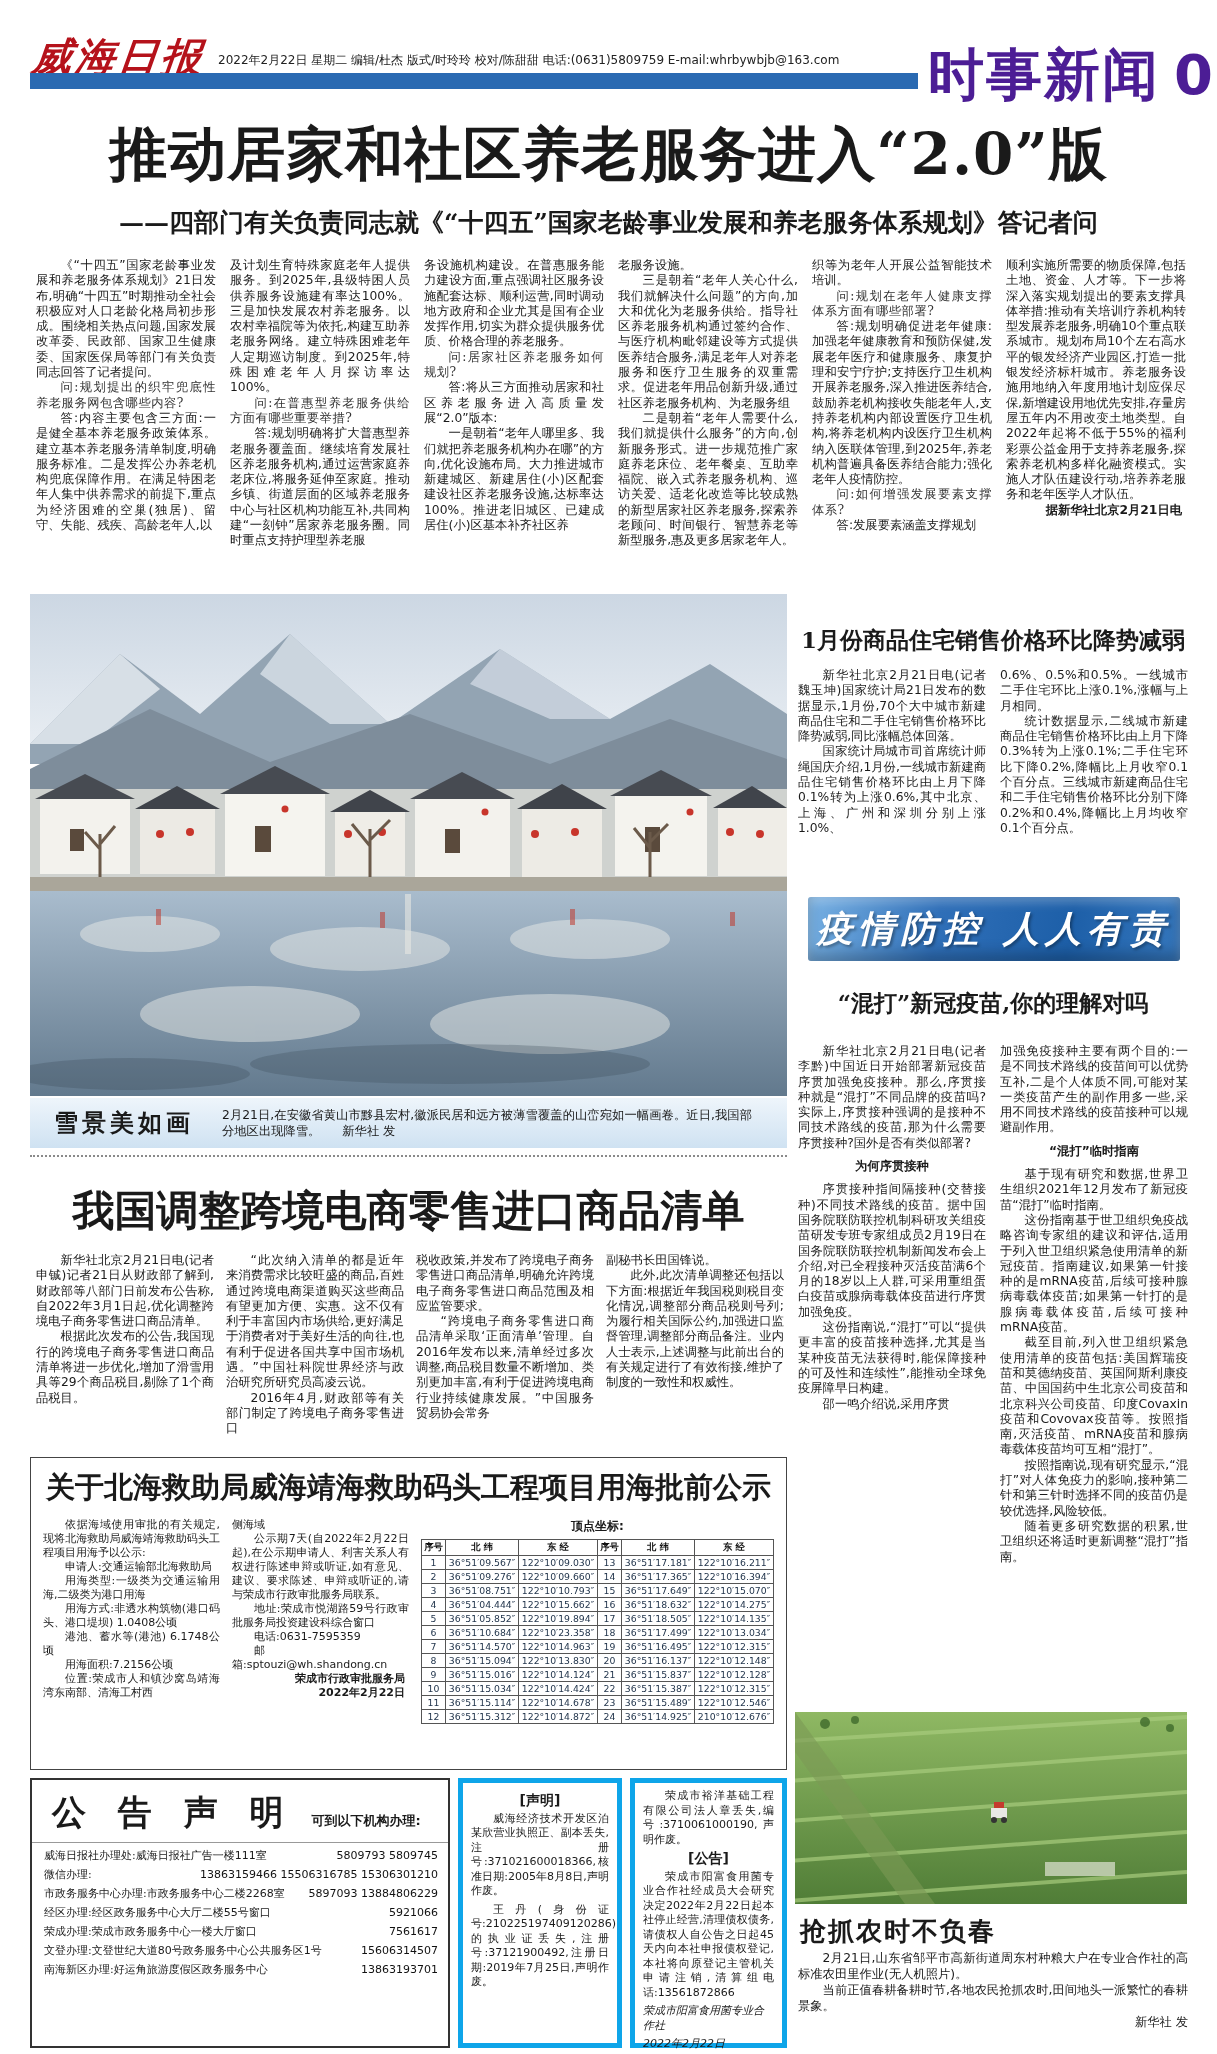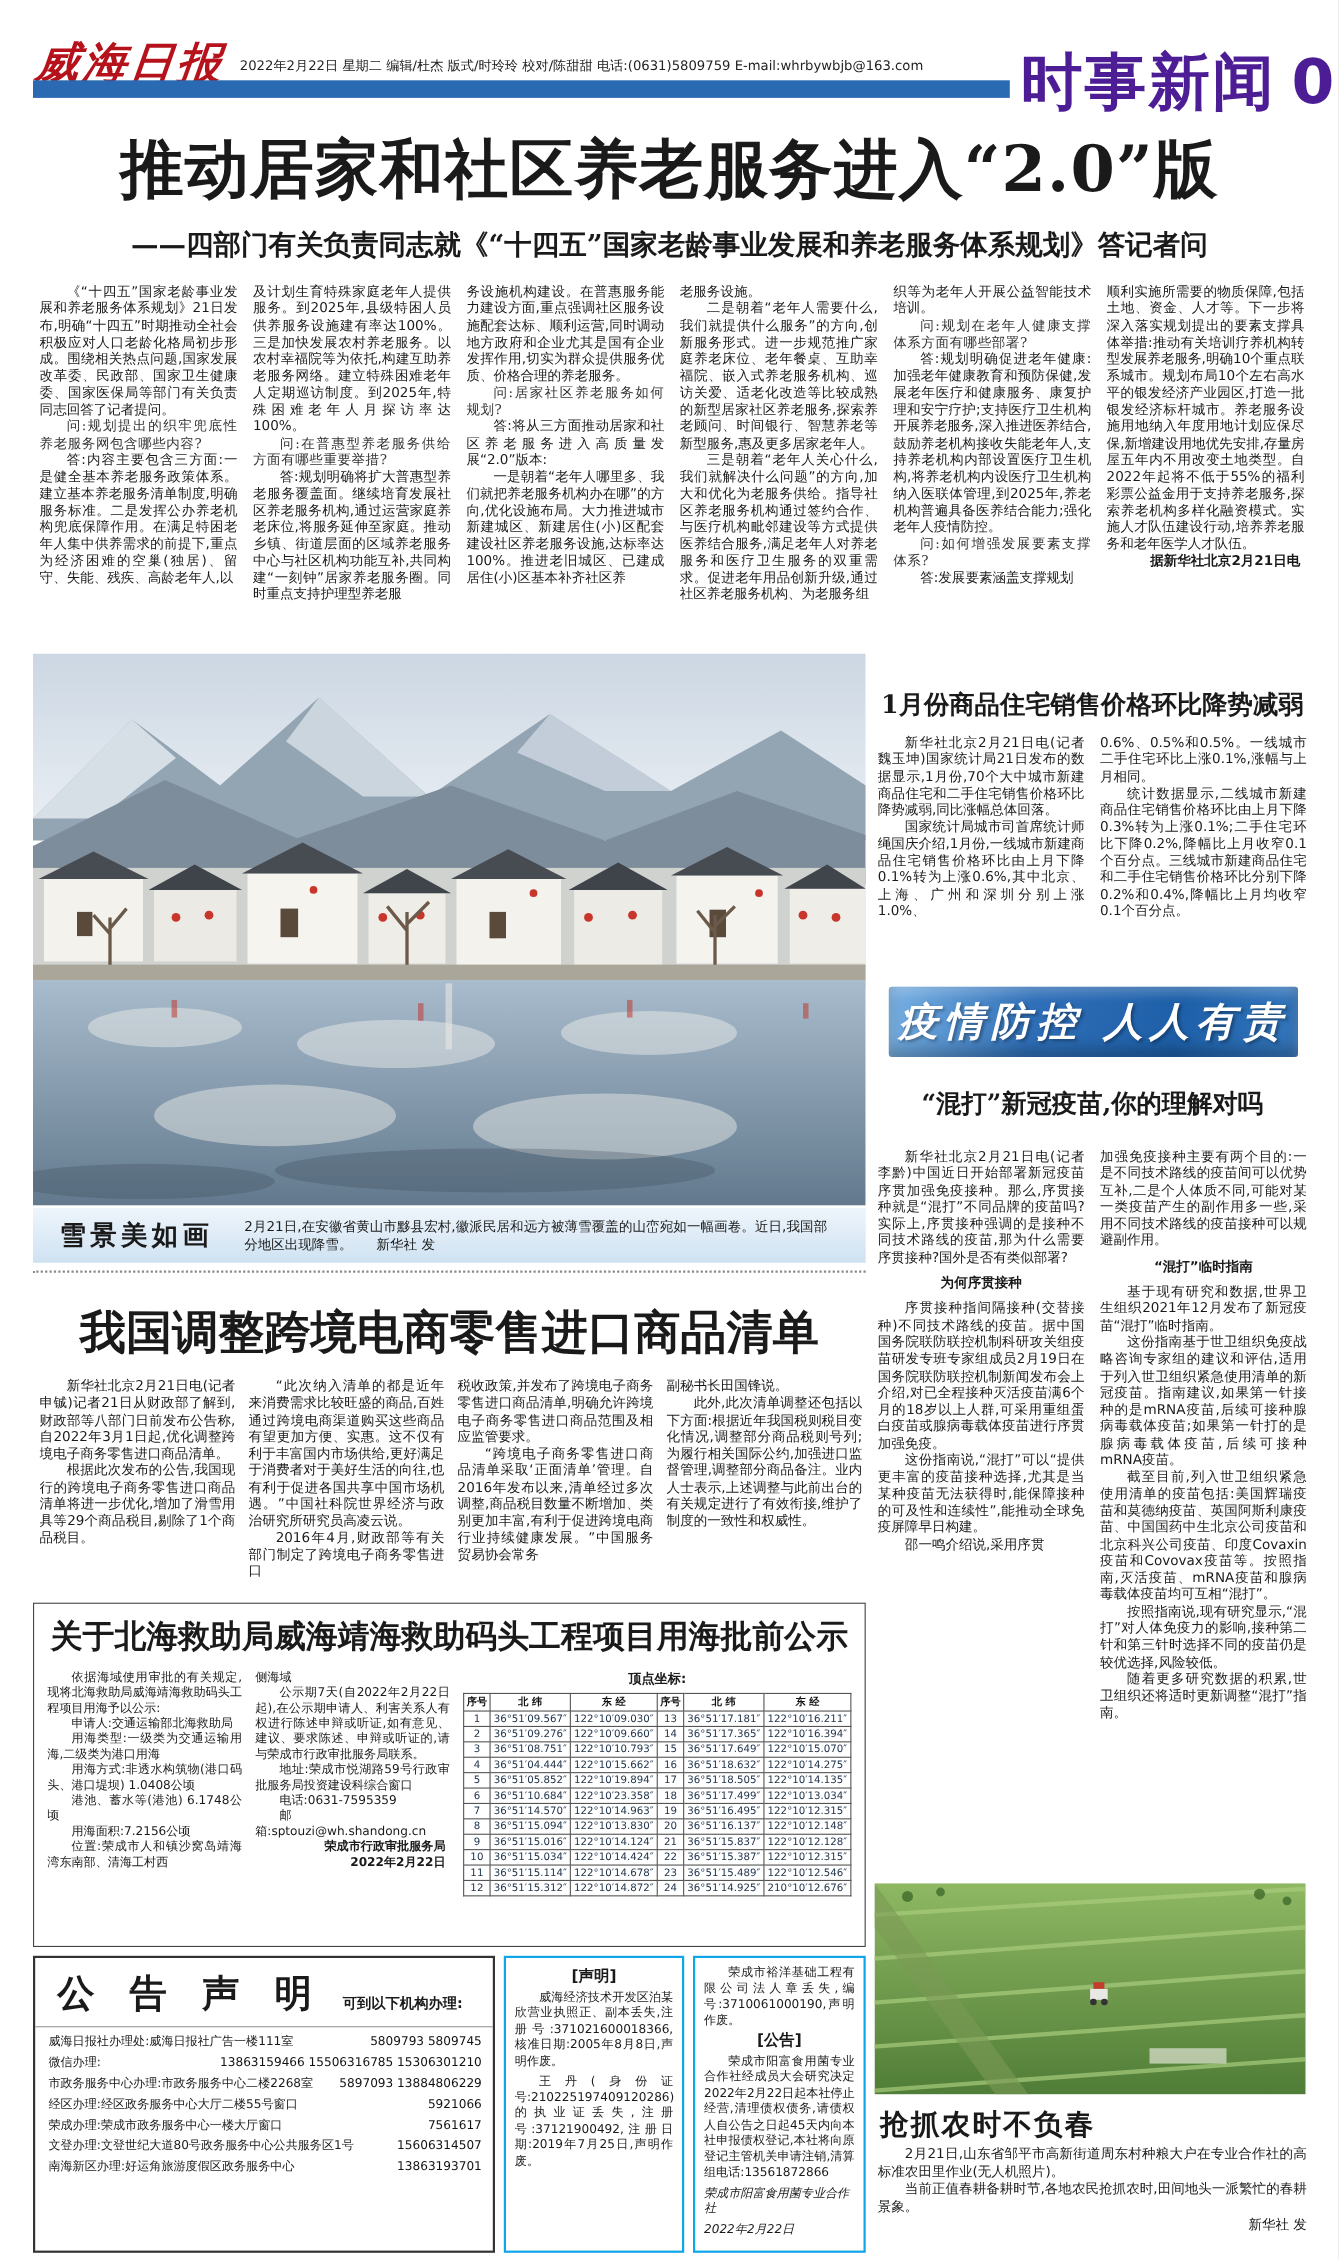--- a/index.html
+++ b/index.html
@@ -42,21 +42,21 @@
   table.coords th{font-weight:bold;color:#111;}
   
   .board{border:2px solid #333;}
   .board-head{display:flex;align-items:flex-end;gap:18px;padding:10px 14px 6px 20px;border-bottom:1px solid #999;}
   .board-title{font-size:34px;letter-spacing:10px;white-space:nowrap;}
   .board-sub{font-size:13px;font-weight:bold;padding-bottom:6px;white-space:nowrap;}
   .board-row{display:flex;justify-content:space-between;font-size:11px;line-height:13px;padding:6px 10px 0 12px;}
   .b-label{white-space:nowrap;overflow:hidden;}
   .b-phones{white-space:nowrap;margin-left:8px;color:#111;}
   .mini-head{font-weight:bold;text-align:center;font-size:14px;margin:4px 0;}
-  .mini-box{border:2px solid #0ea5e9;font-size:11px;line-height:14.5px;text-align:justify;}
+  .mini-box{border:5px solid #0ea5e9;font-size:11px;line-height:14.5px;text-align:justify;}
   .mini-box p{margin:0 0 4px 0;text-indent:2em;}
   .mini-box p.s{text-align:left;text-indent:0;font-style:italic;}
   .farm-head{font-size:26px;letter-spacing:2px;}
   .farm-cap{font-size:12.3px;line-height:16px;text-align:justify;}
   .farm-cap p{margin:0;text-indent:2em;}
   .credit{text-align:right;font-size:12.3px;}
   .dotted{border-top:2px dotted #8a8a8a;}
   svg{display:block;}
 </style>
 </head>
@@ -88,22 +88,22 @@
         <p class="p">答:规划明确将扩大普惠型养老服务覆盖面。继续培育发展社区养老服务机构,通过运营家庭养老床位,将服务延伸至家庭。推动乡镇、街道层面的区域养老服务中心与社区机构功能互补,共同构建“一刻钟”居家养老服务圈。同时重点支持护理型养老服</p>
       </div>
     <div class="col" style="width:180px;height:330px;">
         <p class="c">务设施机构建设。在普惠服务能力建设方面,重点强调社区服务设施配套达标、顺利运营,同时调动地方政府和企业尤其是国有企业发挥作用,切实为群众提供服务优质、价格合理的养老服务。</p>
         <p class="q">问:居家社区养老服务如何规划?</p>
         <p class="p">答:将从三方面推动居家和社区养老服务进入高质量发展“2.0”版本:</p>
         <p class="p">一是朝着“老年人哪里多、我们就把养老服务机构办在哪”的方向,优化设施布局。大力推进城市新建城区、新建居住(小)区配套建设社区养老服务设施,达标率达100%。推进老旧城区、已建成居住(小)区基本补齐社区养</p>
       </div>
     <div class="col" style="width:180px;height:330px;">
         <p class="c">老服务设施。</p>
+        <p class="p">三是朝着“老年人关心什么,我们就解决什么问题”的方向,加大和优化为老服务供给。指导社区养老服务机构通过签约合作、与医疗机构毗邻建设等方式提供医养结合服务,满足老年人对养老服务和医疗卫生服务的双重需求。促进老年用品创新升级,通过社区养老服务机构、为老服务组</p>
         <p class="p">二是朝着“老年人需要什么,我们就提供什么服务”的方向,创新服务形式。进一步规范推广家庭养老床位、老年餐桌、互助幸福院、嵌入式养老服务机构、巡访关爱、适老化改造等比较成熟的新型居家社区养老服务,探索养老顾问、时间银行、智慧养老等新型服务,惠及更多居家老年人。</p>
-        <p class="p">三是朝着“老年人关心什么,我们就解决什么问题”的方向,加大和优化为老服务供给。指导社区养老服务机构通过签约合作、与医疗机构毗邻建设等方式提供医养结合服务,满足老年人对养老服务和医疗卫生服务的双重需求。促进老年用品创新升级,通过社区养老服务机构、为老服务组</p>
       </div>
     <div class="col" style="width:180px;height:330px;">
         <p class="c">织等为老年人开展公益智能技术培训。</p>
         <p class="q">问:规划在老年人健康支撑体系方面有哪些部署?</p>
         <p class="p">答:规划明确促进老年健康:加强老年健康教育和预防保健,发展老年医疗和健康服务、康复护理和安宁疗护;支持医疗卫生机构开展养老服务,深入推进医养结合,鼓励养老机构接收失能老年人,支持养老机构内部设置医疗卫生机构,将养老机构内设医疗卫生机构纳入医联体管理,到2025年,养老机构普遍具备医养结合能力;强化老年人疫情防控。</p>
         <p class="q">问:如何增强发展要素支撑体系?</p>
         <p class="p">答:发展要素涵盖支撑规划</p>
       </div>
     <div class="col" style="width:180px;height:330px;">
         <p class="c">顺利实施所需要的物质保障,包括土地、资金、人才等。下一步将深入落实规划提出的要素支撑具体举措:推动有关培训疗养机构转型发展养老服务,明确10个重点联系城市。规划布局10个左右高水平的银发经济产业园区,打造一批银发经济标杆城市。养老服务设施用地纳入年度用地计划应保尽保,新增建设用地优先安排,存量房屋五年内不用改变土地类型。自2022年起将不低于55%的福利彩票公益金用于支持养老服务,探索养老机构多样化融资模式。实施人才队伍建设行动,培养养老服务和老年医学人才队伍。</p>

